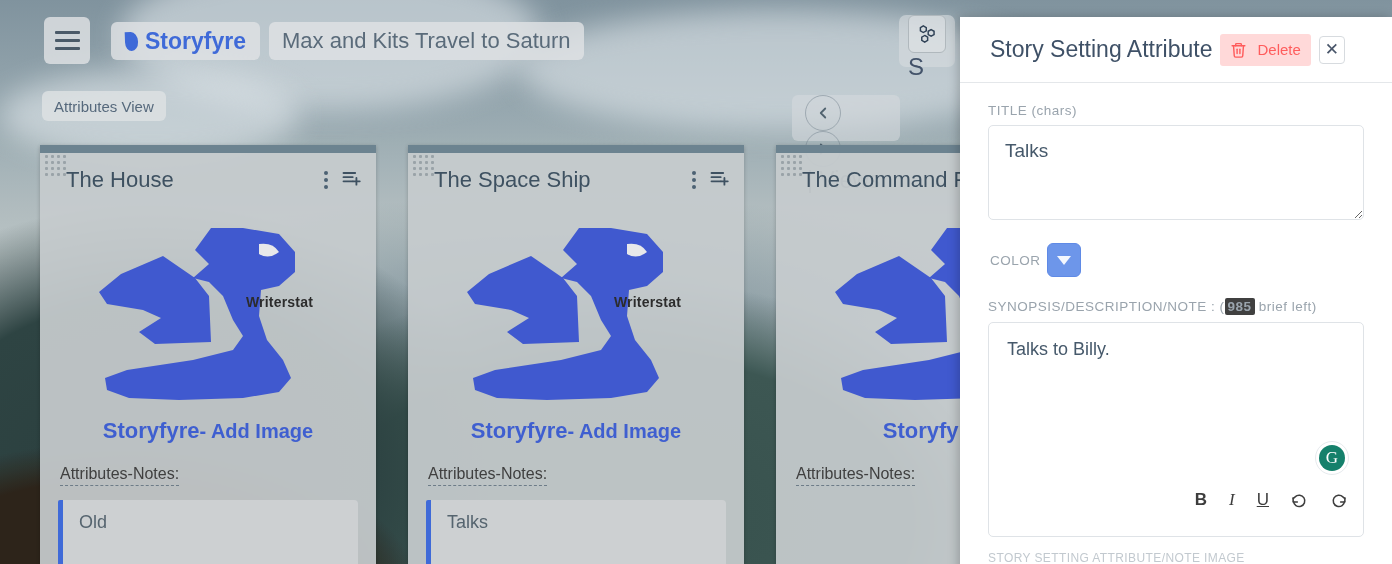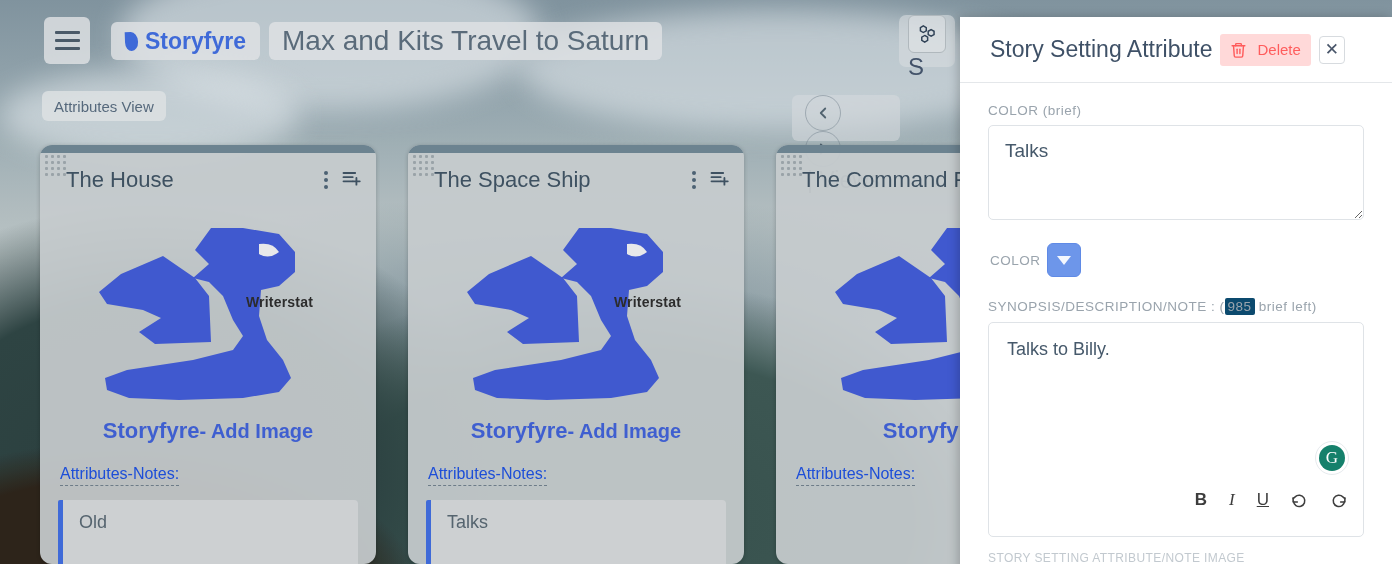--- a/index.html
+++ b/index.html
@@ -73,21 +73,21 @@
     position: relative;
   }
   .flame::after{
     content:""; position:absolute; left:3px; top:7px;
     width:7px; height:9px; border-radius:50% 50% 50% 50%;
     background:#3f6ad8;
   }
   #story-title-chip {
     position: absolute; left: 269px; top: 22px;
     height: 38px; padding: 0 13px;
-    font-size: 28px; color: #5a6b7a;
+    font-size: 22px; color: #5a6b7a;
     cursor: pointer;
   }
   #view-mode-chip {
     position: absolute; left: 42px; top: 91px;
     height: 30px; padding: 0 12px;
     font-size: 15px; color: #56697c;
     background: rgba(223,226,228,0.80);
     cursor: pointer;
   }
   #search-chip {
@@ -133,21 +133,21 @@
   
   #card-rail {
     position: absolute; left: 0; top: 145px;
     width: 1392px; height: 419px;
     display: flex; gap: 32px;
     padding-left: 40px;
   }
   .card {
     width: 336px; flex: 0 0 336px;
     background: rgba(198,203,206,0.93);
-    border-radius: 12px;
+    border-radius: 0;
     position: relative;
     overflow: hidden;
     box-shadow: 0 1px 4px rgba(0,0,0,0.22);
   }
   .card-topbar { height: 8px; background: #6c8390; }
   .card-head {
     height: 54px; position: relative;
     display: flex; align-items: center;
   }
   .grip {
@@ -186,21 +186,21 @@
     letter-spacing: .2px;
   }
   .logo-line {
     font-size: 22px; font-weight: bold; color: #3f5fd0;
     margin-top: 2px; white-space: nowrap;
   }
   .logo-line .add { font-size: 20px; }
 
   .notes-label {
     margin: 8px 0 0 20px;
-    font-size: 16px; color: #1d4ed8;
+    font-size: 16px; color: #404040;
     border-bottom: 1px dashed #6d7c88;
     display: inline-block;
     padding-bottom: 2px;
     cursor: pointer;
   }
   .note-item {
     margin: 14px 18px 0 18px;
     background: rgba(206,209,211,0.95);
     border-left: 5px solid #3f6ad8;
     border-radius: 2px 4px 4px 2px;
@@ -278,21 +278,21 @@
   }
   #color-swatch .tri {
     width: 0; height: 0;
     border-left: 7px solid transparent;
     border-right: 7px solid transparent;
     border-top: 9px solid #ffffff;
     opacity: .92;
   }
   #synopsis-label { margin: 22px 0 8px 0; }
   #synopsis-label .count {
-    background: #0c4a6e; color: #9aa4ad; padding: 1px 3px; border-radius: 2px;
+    background: #404040; color: #9aa4ad; padding: 1px 3px; border-radius: 2px; font-weight: bold;
   }
   #synopsis-box {
     border: 1px solid #dfe3e7; border-radius: 5px;
     height: 215px;
     padding: 16px 18px;
     position: relative;
     background: #fff;
   }
   #grammarly-badge {
     position: absolute; right: 14px; top: 118px;
@@ -563,21 +563,21 @@
           <path d="M19 6l-1 14a2 2 0 0 1-2 2H8a2 2 0 0 1-2-2L5 6"></path>
           <line x1="10" y1="11" x2="10" y2="17"></line>
           <line x1="14" y1="11" x2="14" y2="17"></line>
         </svg>
         <span>Delete</span>
       </button>
       <span id="close-button">✕</span>
     </div>
 
     <div id="panel-body">
-      <div class="field-label">COLOR (brief)</div>
+      <div class="field-label">TITLE (chars)</div>
       <textarea id="title-input" class="ta" placeholder="Title" style="">Talks</textarea>
 
       <div class="color-row">
         <span class="field-label">COLOR</span>
         <span id="color-swatch">
           <span class="tri"></span>
         </span>
       </div>
 
       <div class="field-label" id="synopsis-label">

